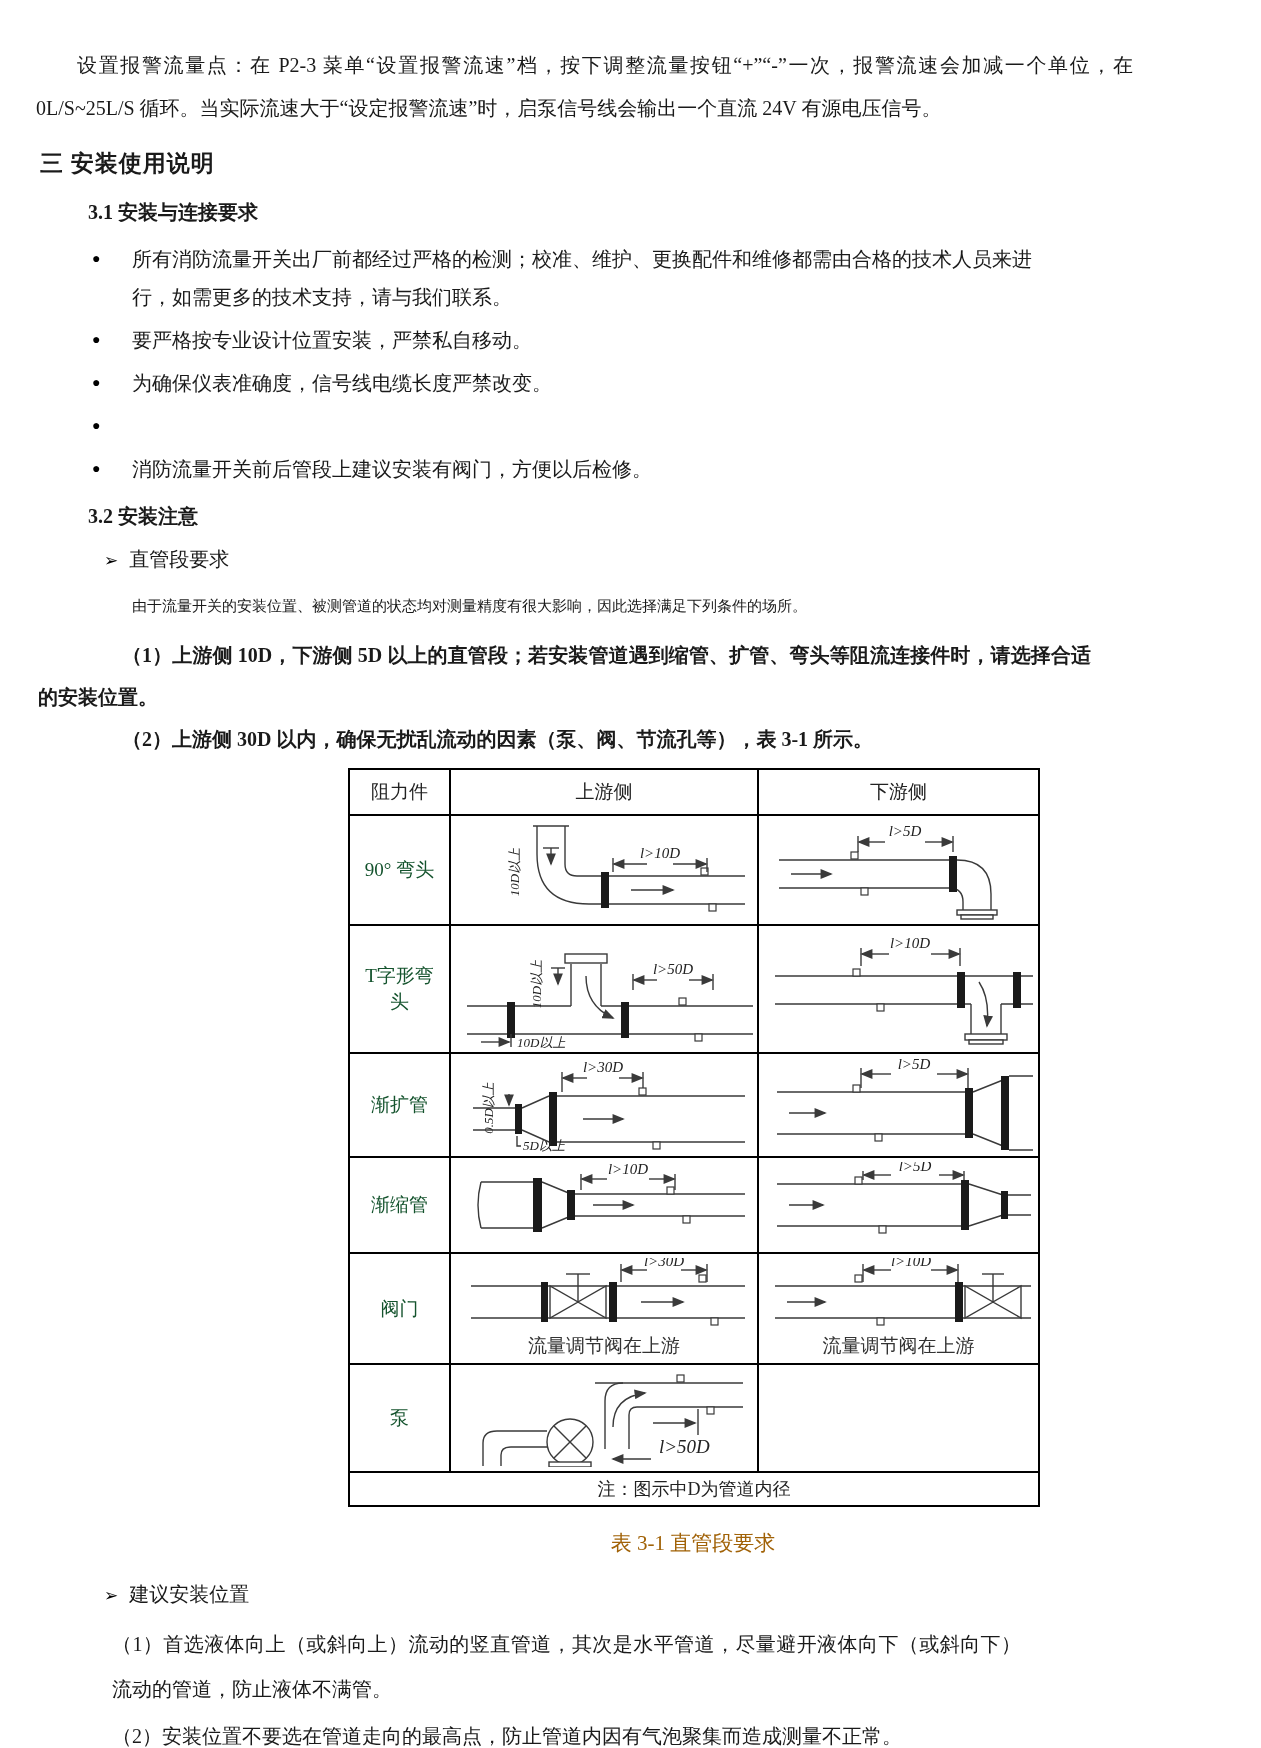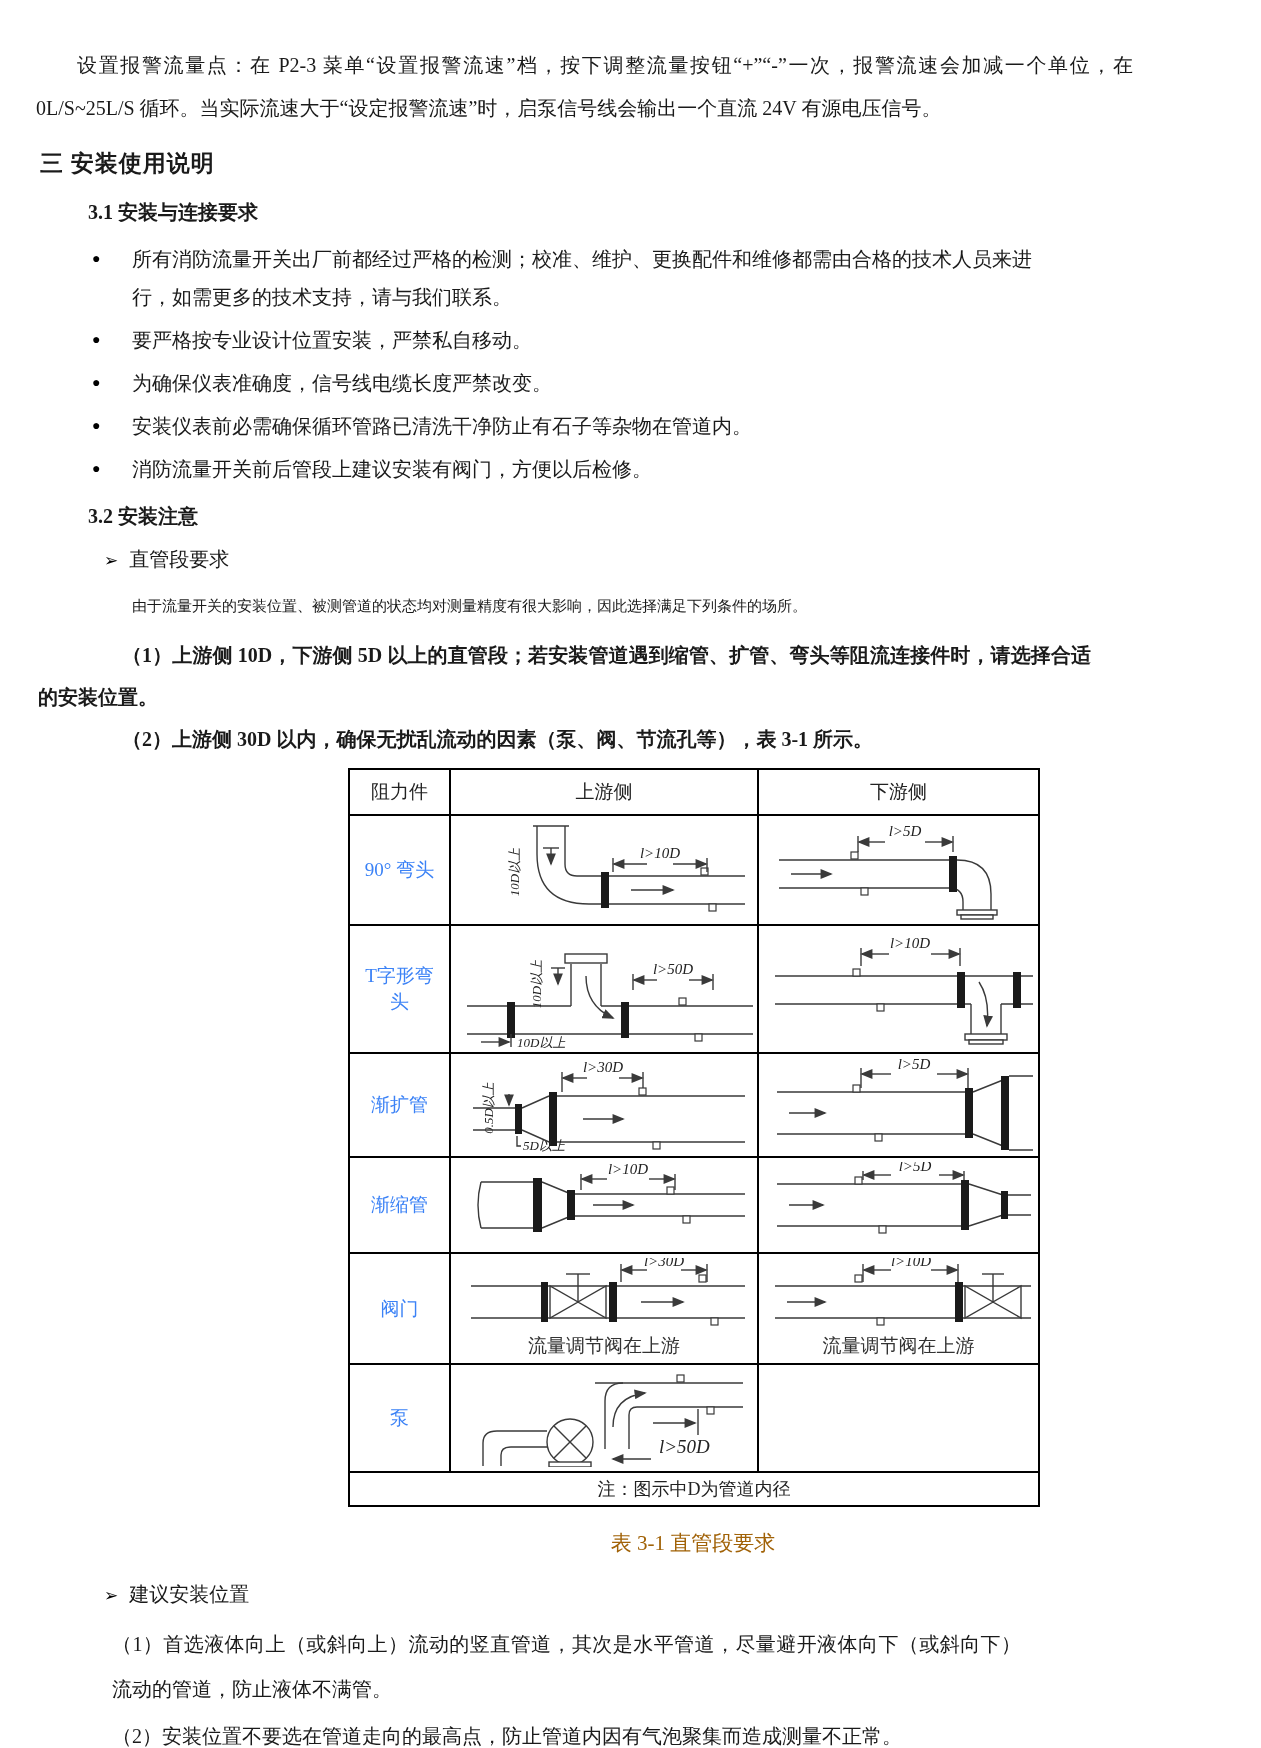--- a/index.html
+++ b/index.html
@@ -33,21 +33,21 @@
     margin:8px 170px 0 38px; font-size:20px; font-weight:700;
     line-height:42px; text-indent:84px; text-align:justify;
   }
   .tablewrap { margin:8px 0 0 348px; width:690px; }
   table { border-collapse:collapse; table-layout:fixed; width:690px; }
   td { border:2.5px solid #000; padding:4px; vertical-align:middle; overflow:hidden; }
   .hcell {
     font-family:"Liberation Sans","DejaVu Sans",sans-serif;
     font-size:19px; text-align:center; font-weight:500; color:#222;
   }
-  .rlabel { font-size:19px; text-align:center; color:#3b82f6; padding:18px 10px; line-height:26px; }
+  .rlabel { font-size:19px; text-align:center; color:#14532d; padding:18px 10px; line-height:26px; }
   .dcell { text-align:center; }
   .dcell svg { display:block; margin:0 auto; }
   .vcap { font-size:19px; color:#333; text-align:center; margin-top:1px; }
   .notecell { font-size:18px; text-align:center; color:#222; }
   .tcaption { text-align:center; font-size:21px; margin-top:22px; color:#a16207; }
   .positem { margin:14px 240px 0 112px; font-size:20px; line-height:45px; text-align:justify; }
   .dim { font-style:italic; font-size:15px; fill:#222;
          font-family:"Liberation Serif","DejaVu Serif",serif; }
   .dimBig { font-style:italic; font-size:19px; fill:#222;
          font-family:"Liberation Serif","DejaVu Serif",serif; }
@@ -83,21 +83,20 @@
   <li>
     <span class="bu">●</span>
     <span class="btxt">要严格按专业设计位置安装，严禁私自移动。</span>
   </li>
   <li>
     <span class="bu">●</span>
     <span class="btxt">为确保仪表准确度，信号线电缆长度严禁改变。</span>
   </li>
   <li>
     <span class="bu">●</span>
-    <span class="btxt">安装仪表前必需确保循环管路已清洗干净防止有石子等杂物在管道内。</span>
   </li>
   <li>
     <span class="bu">●</span>
     <span class="btxt">消防流量开关前后管段上建议安装有阀门，方便以后检修。</span>
   </li>
 </ul>
 
 <div class="h2" style="margin-top:15px">3.2 安装注意</div>
 
 <div class="arrowhead">

